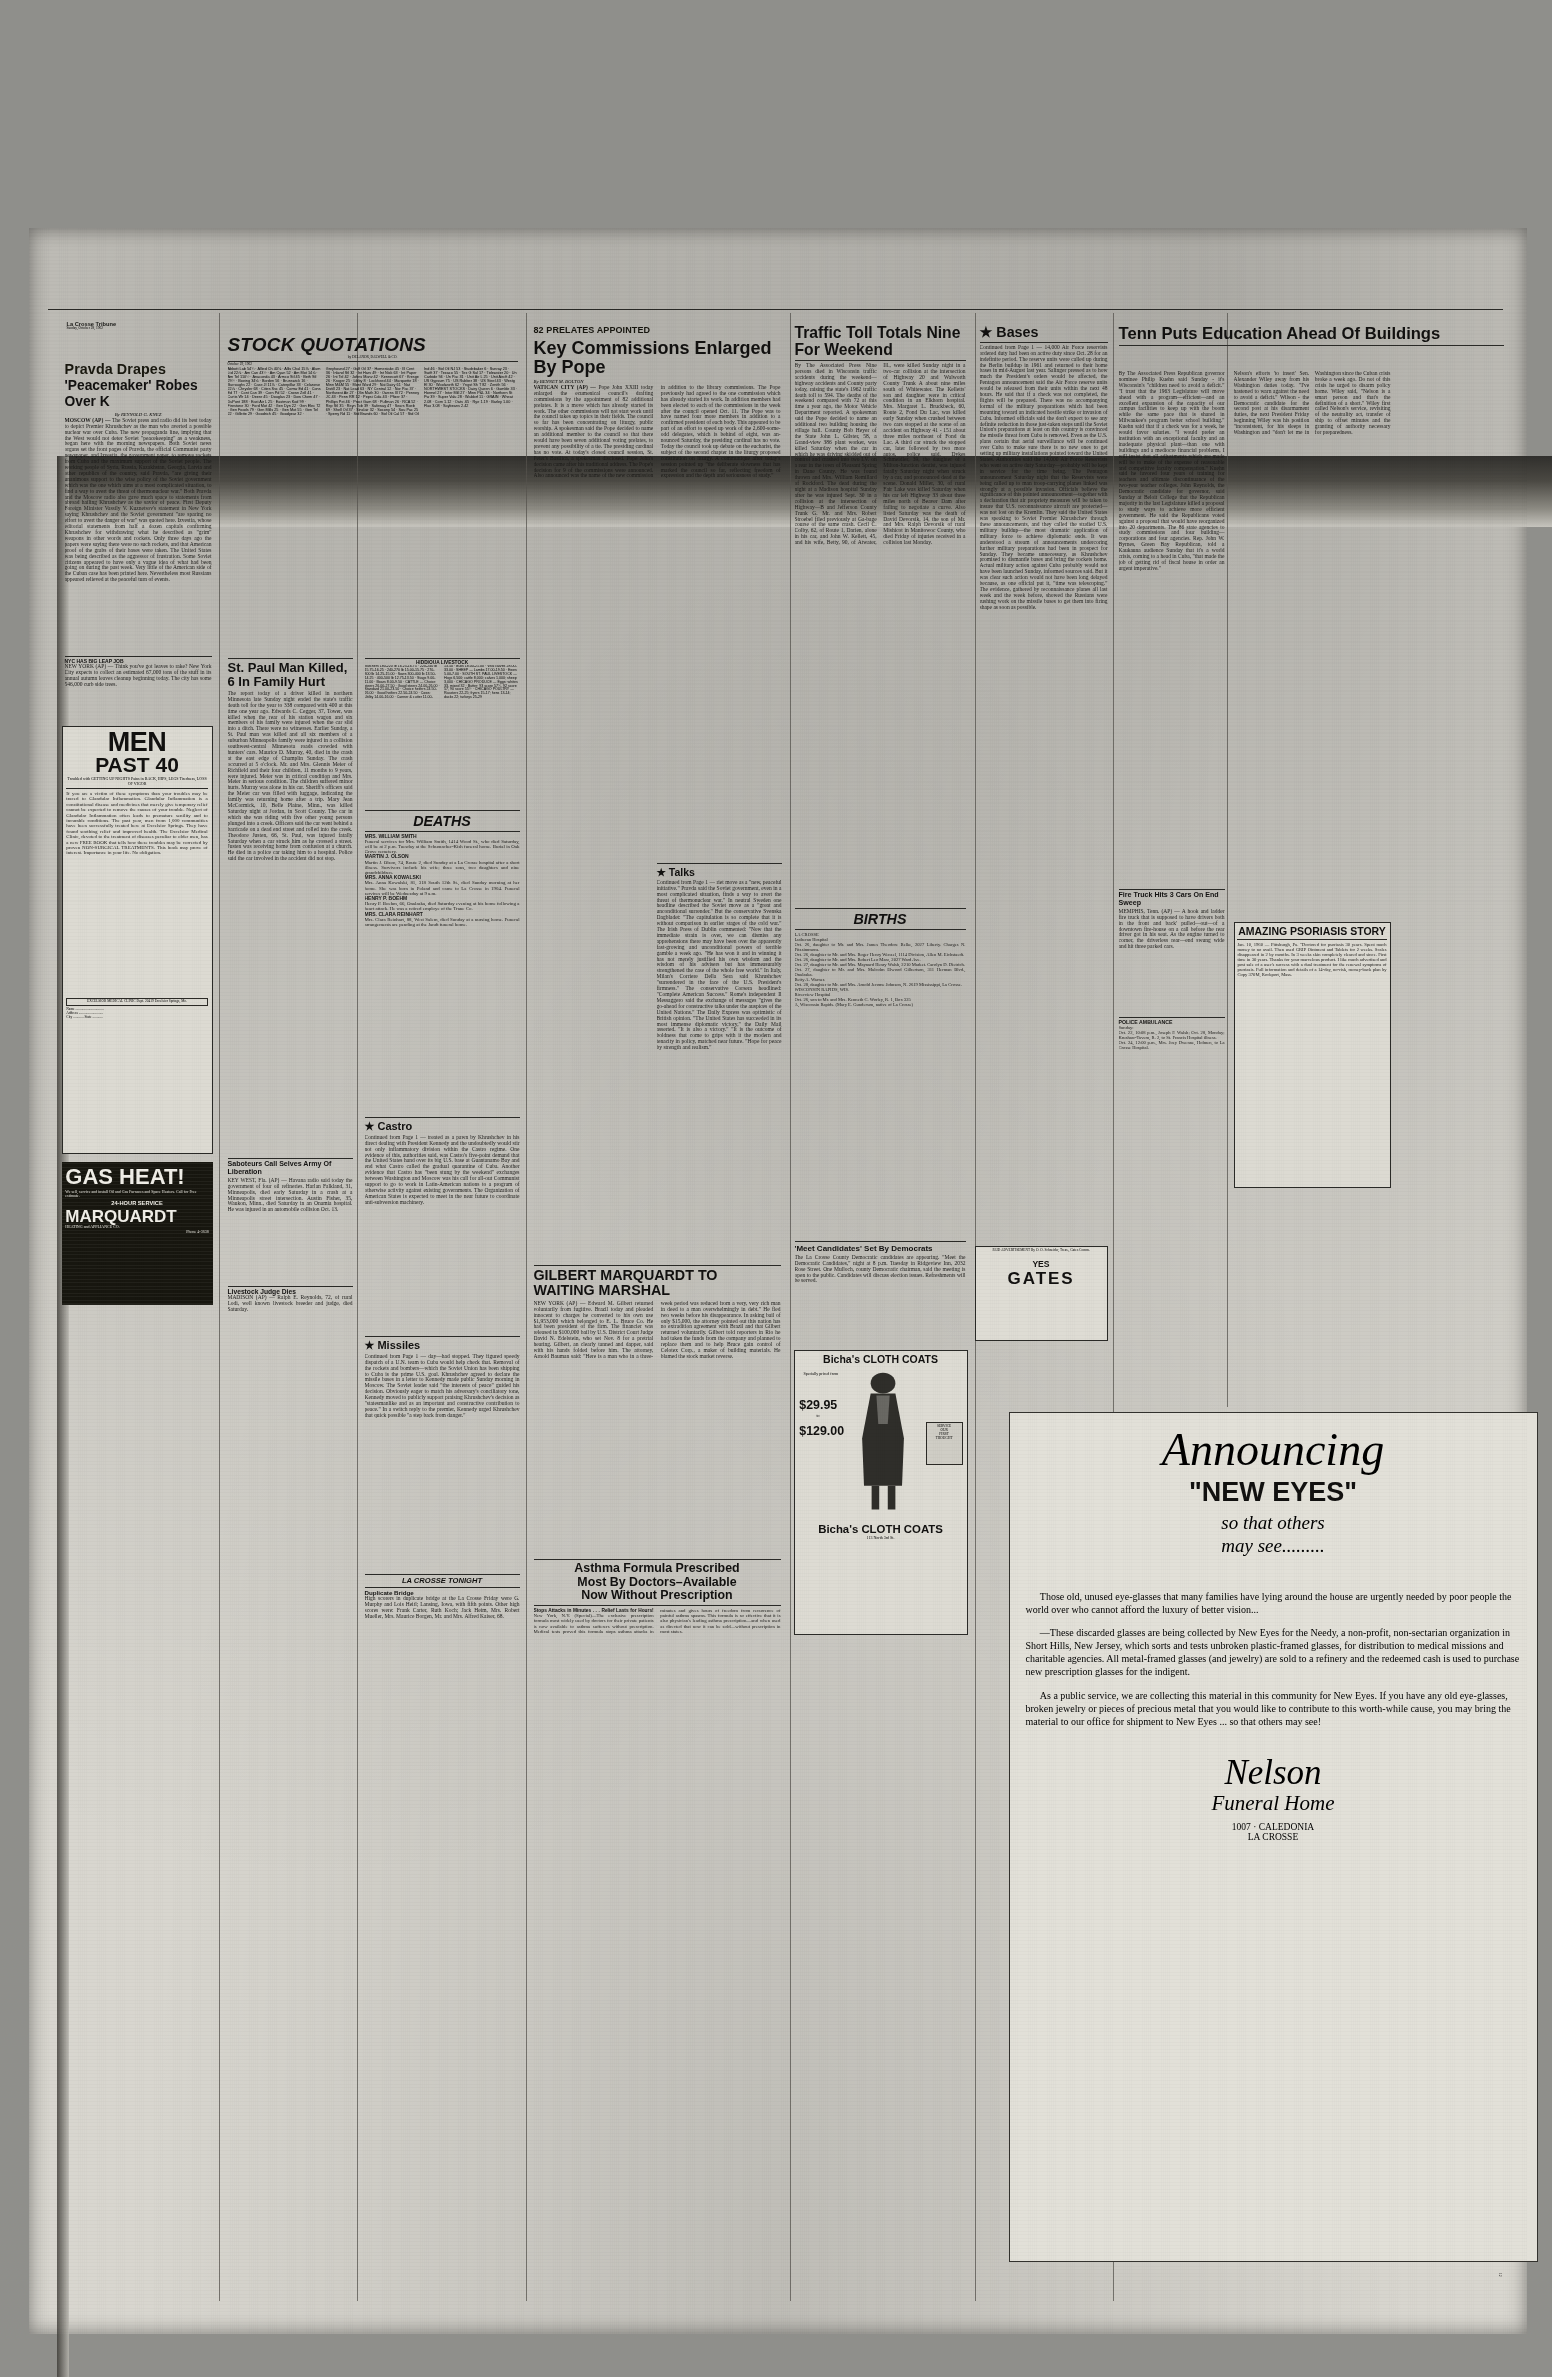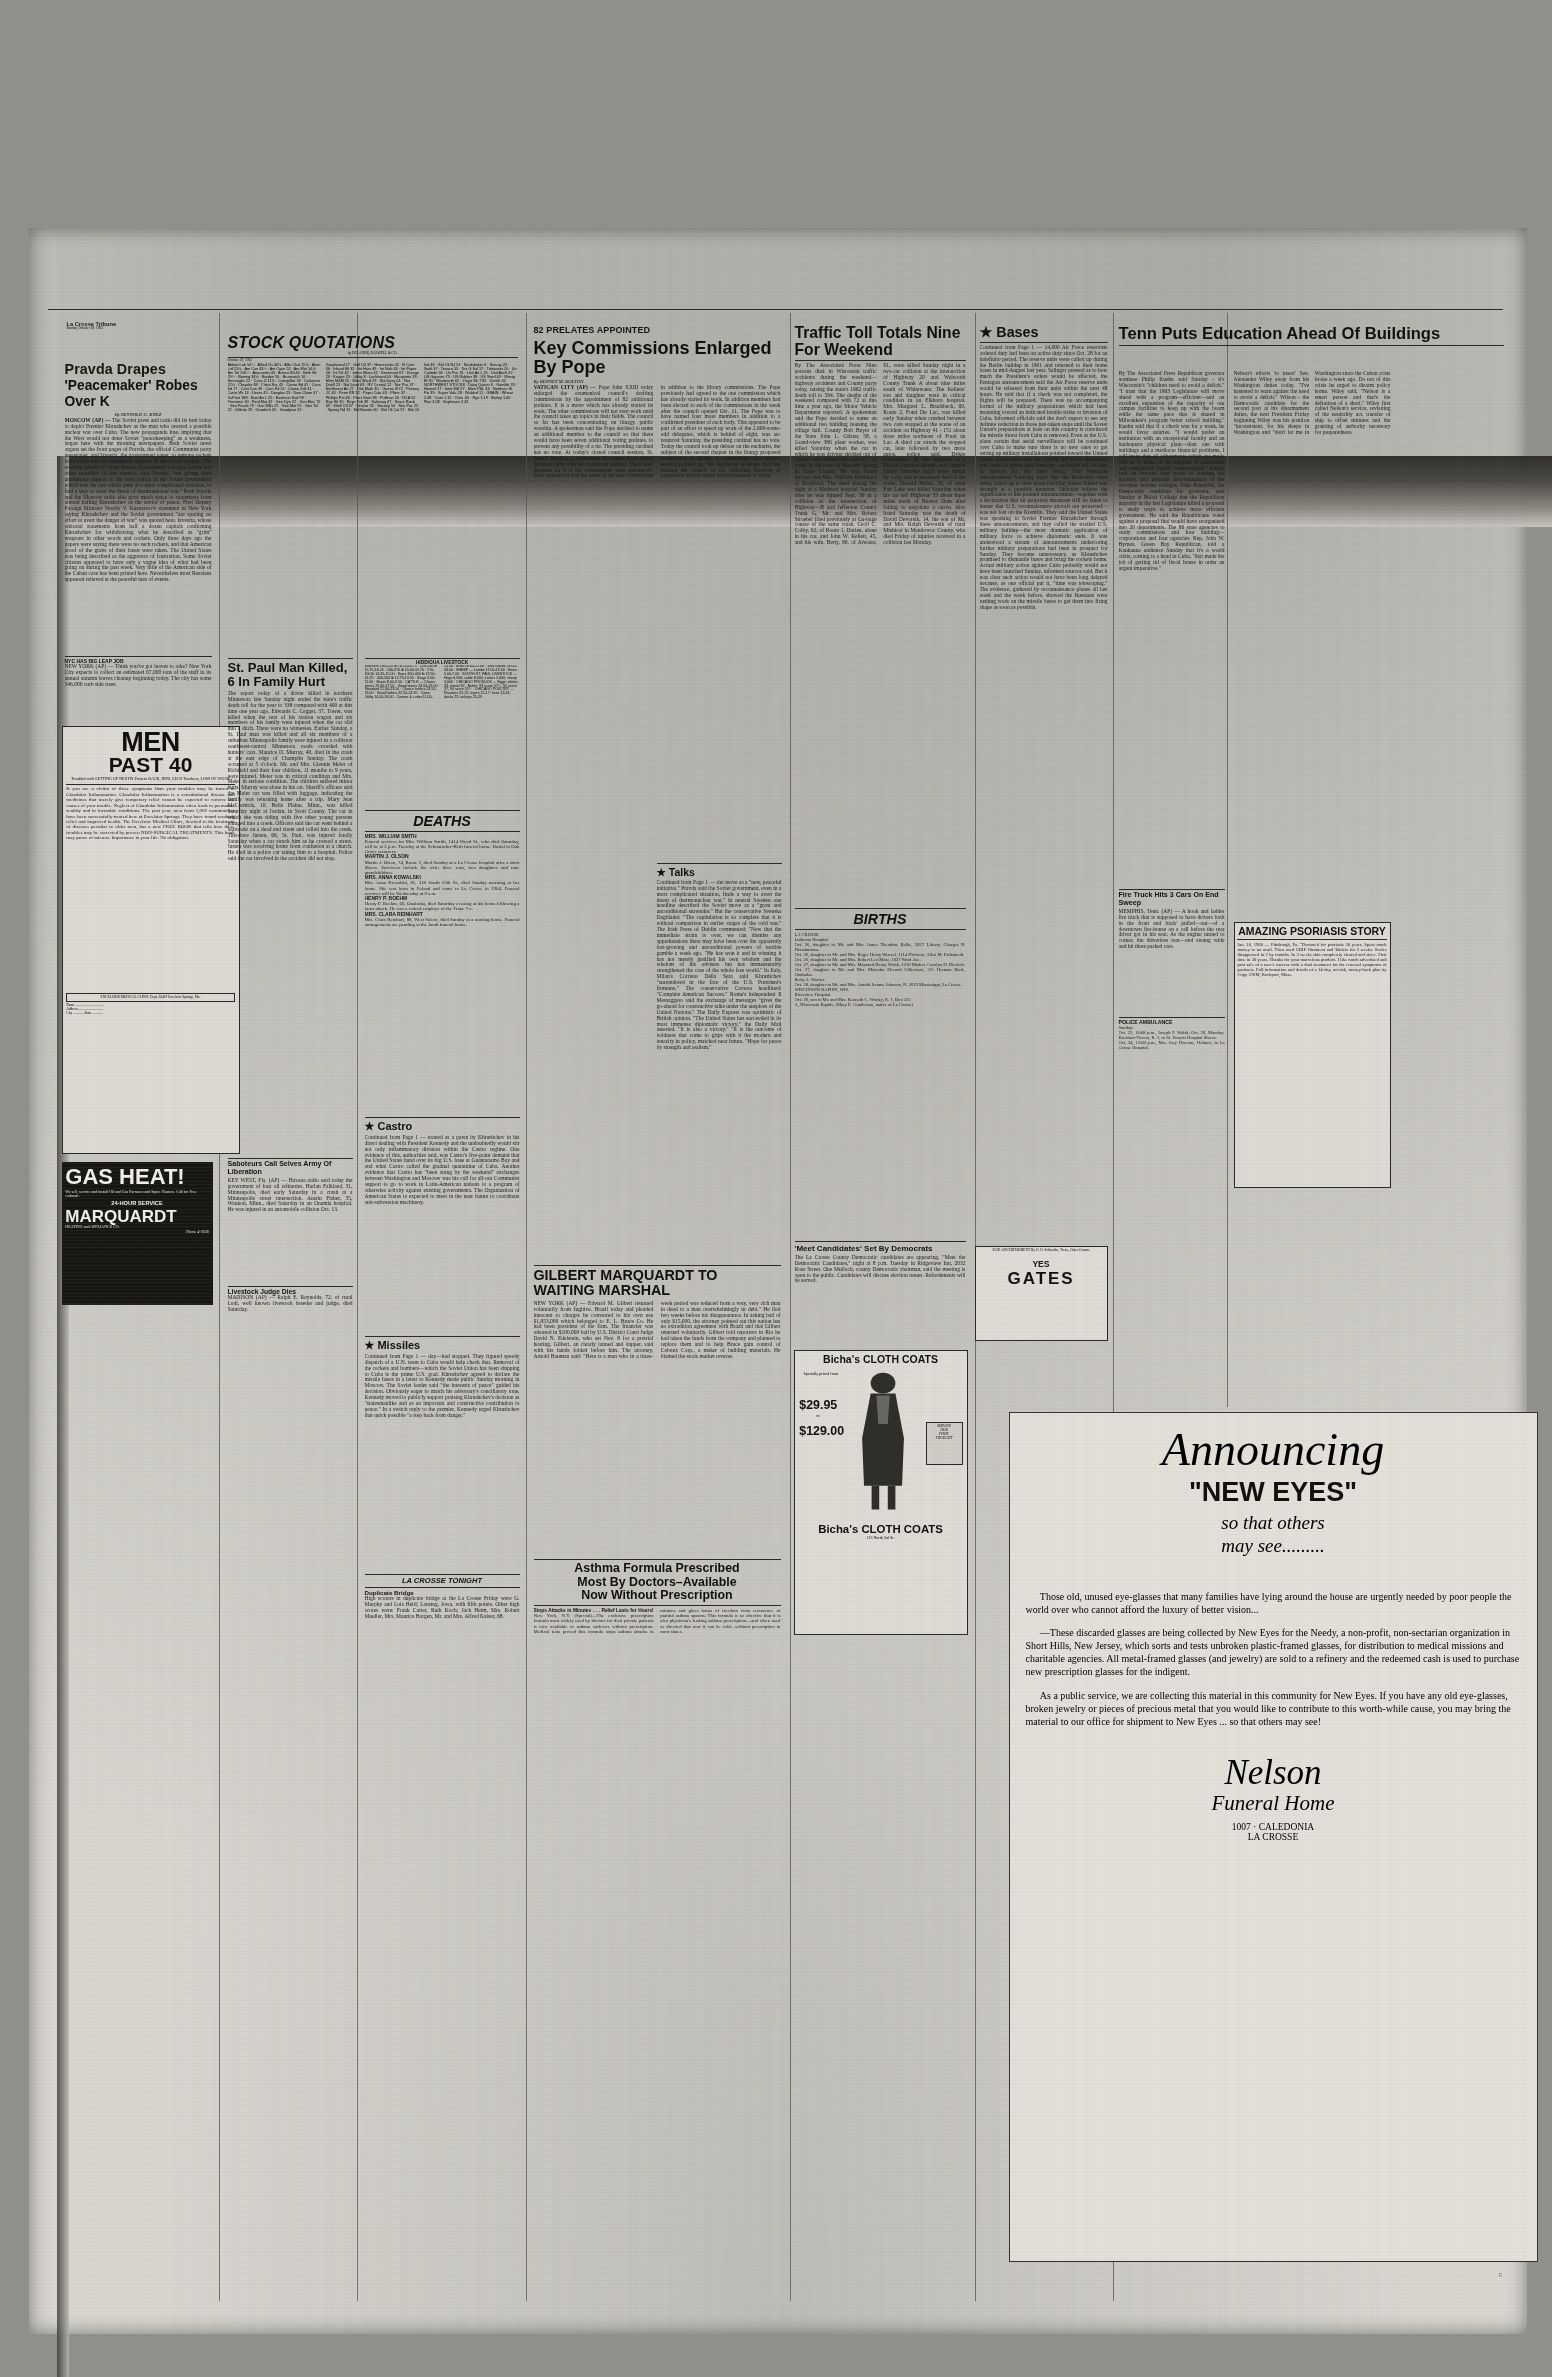--- a/index.html
+++ b/index.html
@@ -94,21 +94,21 @@
 
 Nevertheless most Russians appeared relieved at the peaceful turn of events.</span></div>
     </div>
 
     <div class="col" style="left:36px;top:428px;width:147px;">
       <div class="rule" style="margin-bottom:1.4px;"></div>
       <div class="hl" style="font-size:5px;">NYC HAS BIG LEAP JOB</div>
       <div class="body blurtext" style="height:55px;overflow:hidden;">NEW YORK (AP) — Think you've got leaves to rake? New York City expects to collect an estimated 67,000 tons of the stuff in its annual autumn leaves cleanup beginning today. The city has some 546,000 curb side trees.</div>
     </div>
 
-    <div class="col boxed" style="left:33px;top:498px;width:178px;height:428px;background:#dcdad2;padding:2.9px 3.8px;">
+    <div class="col boxed" style="left:33px;top:498px;width:151px;height:428px;background:#dcdad2;padding:2.9px 3.8px;">
       <div class="head-big center" style="font-size:27px;line-height:25px;letter-spacing:-0.5px;">MEN</div>
       <div class="head-big center" style="font-size:21px;line-height:20px;">PAST 40</div>
       <div class="tiny center blurtext" style="margin-top:2.4px;">Troubled with GETTING UP NIGHTS Pains in BACK, HIPS, LEGS Tiredness, LOSS OF VIGOR</div>
       <div class="rule" style="margin:1.9px 0;"></div>
       <div class="body blurtext" style="font-size:5px;line-height:5.4px;height:204px;overflow:hidden;">If you are a victim of these symptoms than your troubles may be traced to Glandular Inflammation. Glandular Inflammation is a constitutional disease and medicines that merely give temporary relief cannot be expected to remove the causes of your trouble.
 
 Neglect of Glandular Inflammation often leads to premature senility and to incurable conditions.
 
 The past year, men from 1,000 communities have been successfully treated here at Excelsior Springs. They have found soothing relief and improved health.
 
@@ -121,21 +121,21 @@
       <div class="head-big" style="font-size:22px;line-height:22px;color:#f0eee7;">GAS HEAT!</div>
       <div class="tiny" style="color:#e6e4dc;margin-top:1.9px;">We sell, service and install Oil and Gas Furnaces and Space Heaters. Call for Free estimate.</div>
       <div class="hl center" style="color:#f2f0e9;font-size:5.7px;margin-top:1.9px;">24-HOUR SERVICE</div>
       <div class="head-big" style="font-size:17px;line-height:17px;color:#f0eee7;margin-top:1.9px;">MARQUARDT</div>
       <div class="tiny" style="color:#e6e4dc;">HEATING and APPLIANCE CO.</div>
       <div class="tiny" style="color:#e6e4dc;text-align:right;">Phone 4-3638</div>
       <div class="noise-dark"></div>
     </div>
 
     <div class="col" style="left:199px;top:106px;width:290px;">
-      <div class="head-big" style="font-size:16px;font-style:italic;letter-spacing:0.2px;">STOCK QUOTATIONS</div>
+      <div class="head-big" style="font-size:19px;font-style:italic;letter-spacing:0.2px;">STOCK QUOTATIONS</div>
       <div class="xtiny center blurtext">by DELANOR, DALWELL &amp; CO.</div>
       <div class="rule" style="margin:1px 0 1px;"></div>
       <div class="xtiny blurtext">October 29, 1962</div>
       <div class="tbl blurtext" style="columns:3;column-gap:4.8px;height:304px;overflow:hidden;font-size:3.8px;line-height:4.1px;">
         Abbott Lab 54¾ · Allied Ch 40⅛ · Allis Chal 15⅜ · Alum Ltd 22⅞ · Am Can 43½ · Am Cyan 52 · Am Mot 14⅞ · Am Tel 110½ · Anaconda 43 · Armco Stl 45 · Beth Stl 29½ · Boeing 34⅝ · Borden 56 · Brunswick 16 · Burroughs 22 · Case JI 11⅜ · Caterpillar 33 · Celanese 22⅞ · Chrysler 68 · Cities Svc 45 · Comw Ed 41 · Cons Ed 77 · Cont Can 39 · Corn Pd 52 · Crown Zell 41 · Curtis Wr 14 · Deere 45 · Douglas 23 · Dow Chem 47 · DuPont 188 · East Air L 25 · Eastman Kod 99 · Firestone 30 · Ford Mot 42 · Gen Dyn 22 · Gen Elec 72 · Gen Foods 79 · Gen Mills 25 · Gen Mot 55 · Gen Tel 22 · Gillette 29 · Goodrich 45 · Goodyear 32 · Greyhound 27 · Gulf Oil 37 · Homestake 45 · Ill Cent 36 · Inland Stl 32 · Int Harv 49 · Int Nick 63 · Int Paper 26 · Int Tel 42 · Johns Manv 42 · Kennecott 67 · Kresge 26 · Kroger 25 · Libby 8 · Lockheed 44 · Marquette 18 · Minn M&amp;M 55 · Mont Ward 29 · Nat Dairy 61 · Nat Distill 23 · Nat Lead 63 · NY Central 12 · Nor Pac 37 · Northwest Air 27 · Olin Math 30 · Owens Ill 72 · Penney JC 43 · Penn RR 12 · Pepsi Cola 43 · Pfizer 37 · Phillips Pet 46 · Proct Gam 68 · Pullman 26 · RCA 52 · Rep Stl 35 · Reyn Tob 39 · Safeway 47 · Sears Roeb 69 · Shell Oil 37 · Sinclair 32 · Socony 54 · Sou Pac 25 · Sperry Rd 11 · Std Brands 60 · Std Oil Cal 57 · Std Oil Ind 46 · Std Oil NJ 53 · Studebaker 6 · Sunray 23 · Swift 37 · Texaco 55 · Tex G Sul 17 · Tidewater 20 · Un Carbide 94 · Un Pac 31 · Unit Air L 25 · Unit Aircft 42 · US Gypsum 75 · US Rubber 38 · US Steel 43 · Westg El 30 · Woolworth 62 · Yngst Sh T 82 · Zenith 56 · NORTHWEST STOCKS · Dairy Queen 6 · Gamble 33 · Hormel 27 · Inter Mill 27 · Minn P&amp;L 34 · Northern St Pw 39 · Super Valu 28 · Waldorf 11 · GRAIN · Wheat 2.08 · Corn 1.12 · Oats .65 · Rye 1.19 · Barley 1.00 · Flax 3.08 · Soybeans 2.42
       </div>
     </div>
 
     <div class="col" style="left:199px;top:430px;width:125px;">
       <div class="rule2" style="margin-bottom:1.9px;"></div>

